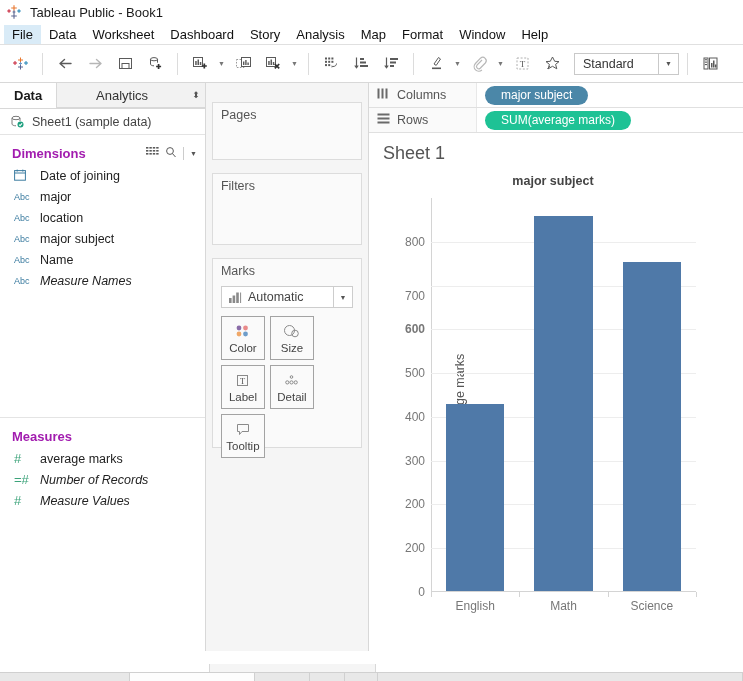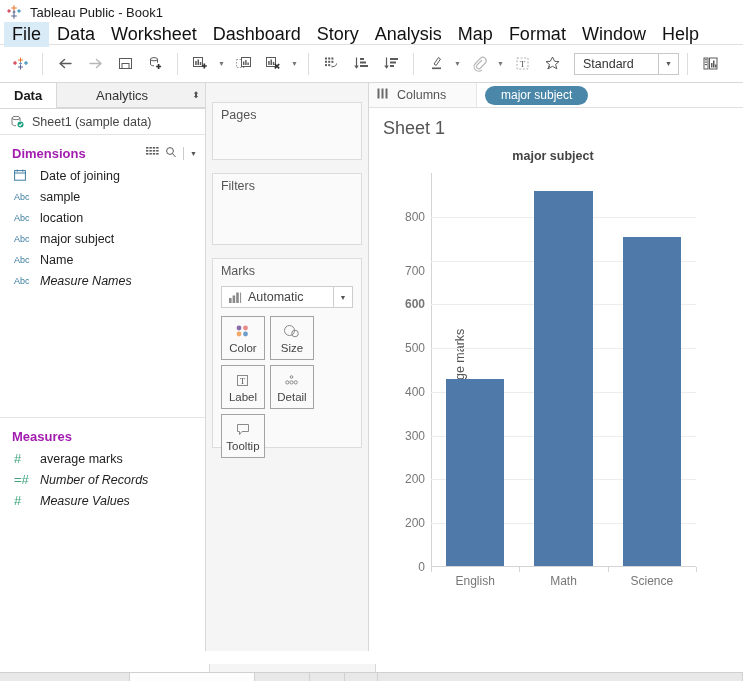--- a/index.html
+++ b/index.html
@@ -29,21 +29,21 @@
   
   #menubar {
     height: 21px;
     display:flex;
     align-items:center;
     background:#ffffff;
     padding-left:4px;
     border-bottom:1px solid #e0e0e0;
   }
   .menu-item {
-    font-size:18px;
+    font-size:13px;
     color:#111;
     padding:2px 8px;
     cursor:default;
     white-space:nowrap;
   }
   .menu-item.active { background:#d9ebf7; }
 
   
   #toolbar {
     height:38px;
@@ -507,21 +507,21 @@
         <svg width="12" height="12" viewBox="0 0 12 12">
             <rect x="0.6" y="1.6" width="10.8" height="9.6" stroke="#3c7ca0" fill="none"></rect>
             <path d="M0.6 4h10.8" stroke="#3c7ca0"></path>
             <path d="M3.2 0.6v2M8.8 0.6v2" stroke="#3c7ca0"></path>
           </svg>
       </span>
       <span class="field-name">Date of joining</span>
     </div>
     <div class="field-row">
       <span class="field-icon">Abc</span>
-      <span class="field-name">sample</span>
+      <span class="field-name">major</span>
     </div>
     <div class="field-row">
       <span class="field-icon">Abc</span>
       <span class="field-name">location</span>
     </div>
     <div class="field-row">
       <span class="field-icon">Abc</span>
       <span class="field-name">major subject</span>
     </div>
     <div class="field-row">
@@ -648,20 +648,37 @@
               </g>
             </svg>
         </span>
         <span>Columns</span>
       </div>
       <div class="shelf-content">
         <div class="pill blue">major subject</div>
       </div>
     </div>
 
+    <div class="shelf">
+      <div class="shelf-label">
+        <span>
+          <svg width="13" height="11" viewBox="0 0 13 11">
+              <g fill="#6a6a6a">
+                <rect x="0.5" y="0.5" width="12" height="2"></rect>
+                <rect x="0.5" y="4.5" width="12" height="2"></rect>
+                <rect x="0.5" y="8.5" width="12" height="2"></rect>
+              </g>
+            </svg>
+        </span>
+        <span>Rows</span>
+      </div>
+      <div class="shelf-content">
+        <div class="pill green">SUM(average marks)</div>
+      </div>
+    </div>
 
     <div id="viz-area">
       <div id="sheet-title">Sheet 1</div>
 
       <div id="chart-wrap">
         <div id="chart-col-title">major subject</div>
 
         <div id="plot">
           <div id="yaxis-title">average marks</div>
           <div id="yaxis-line"></div>

